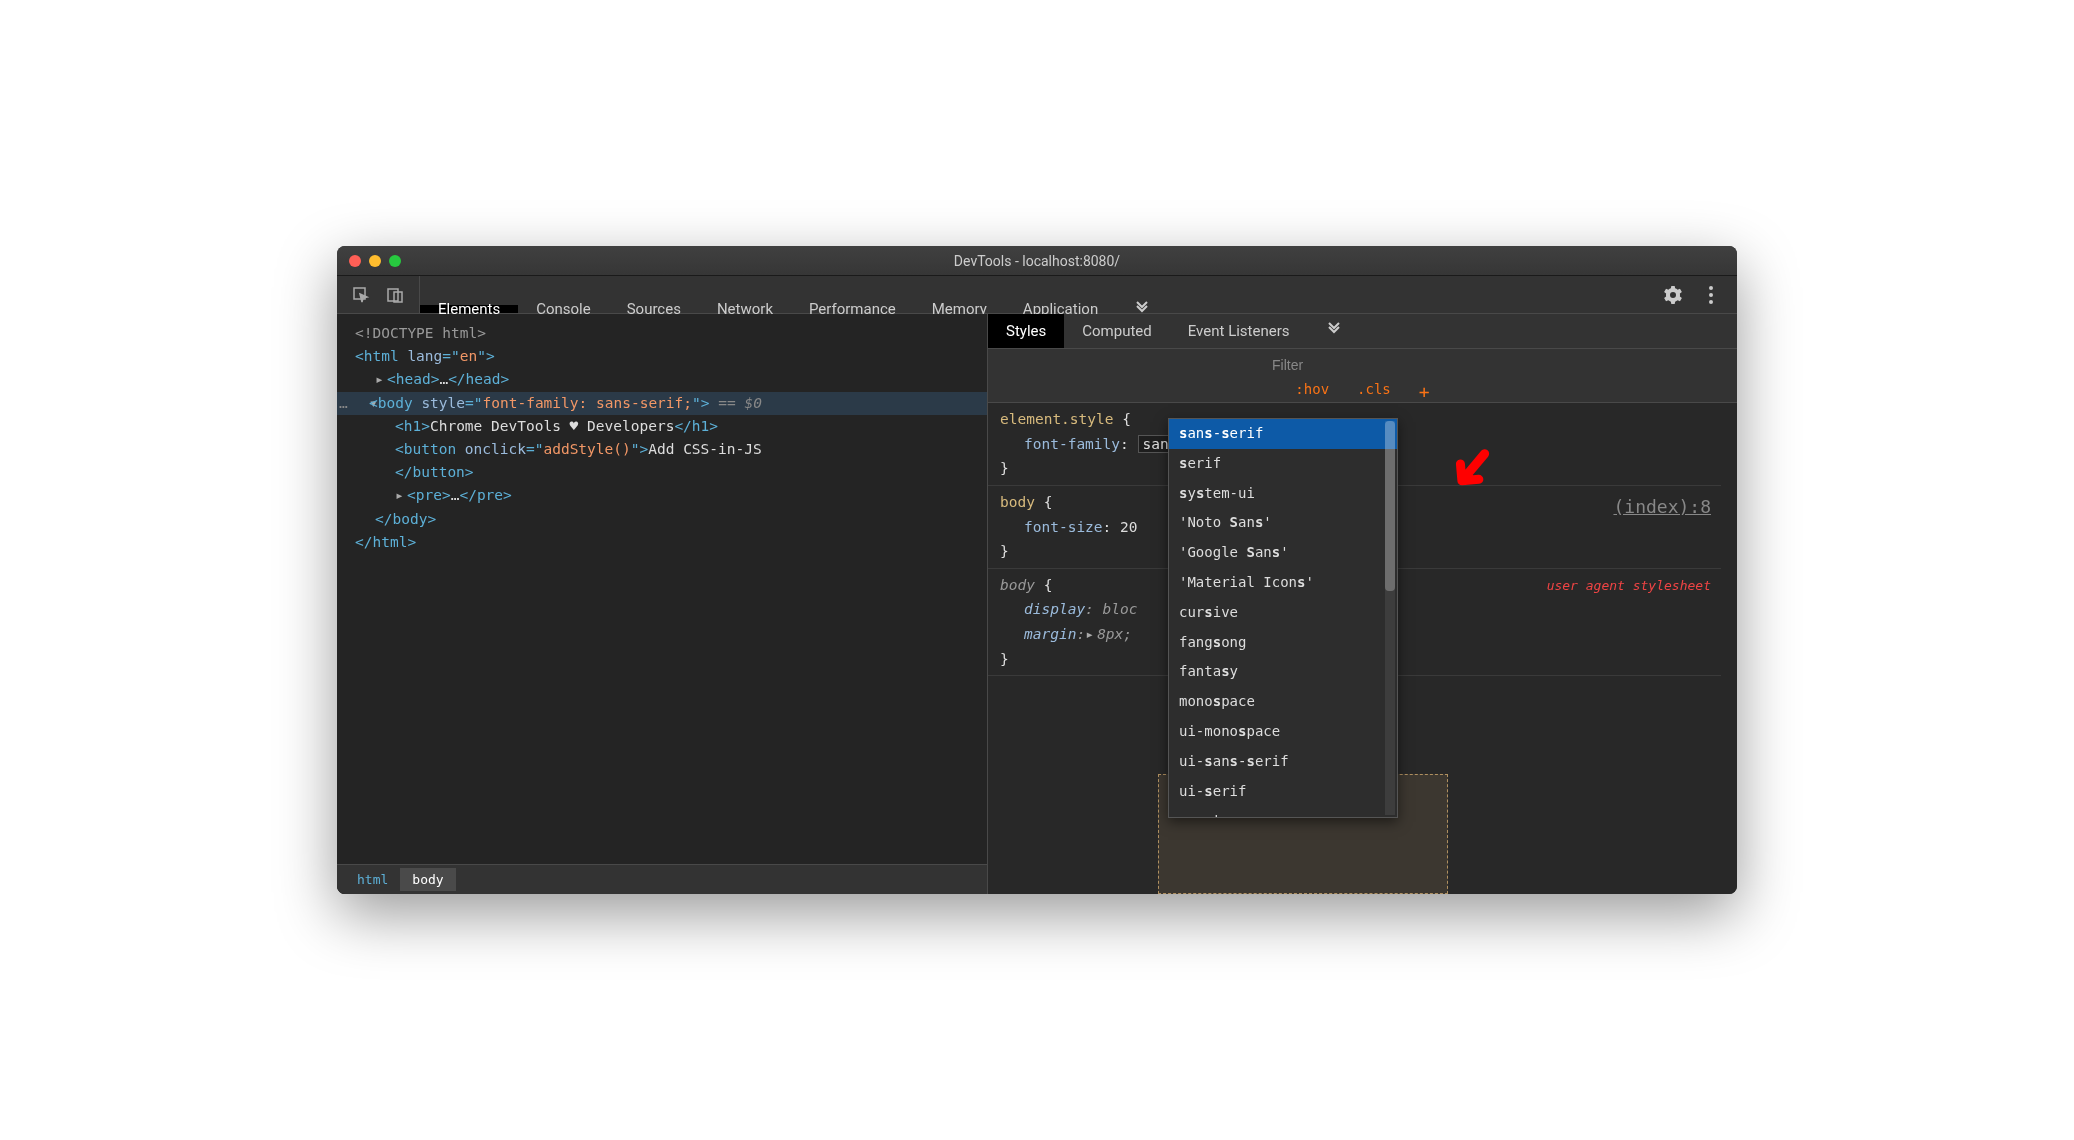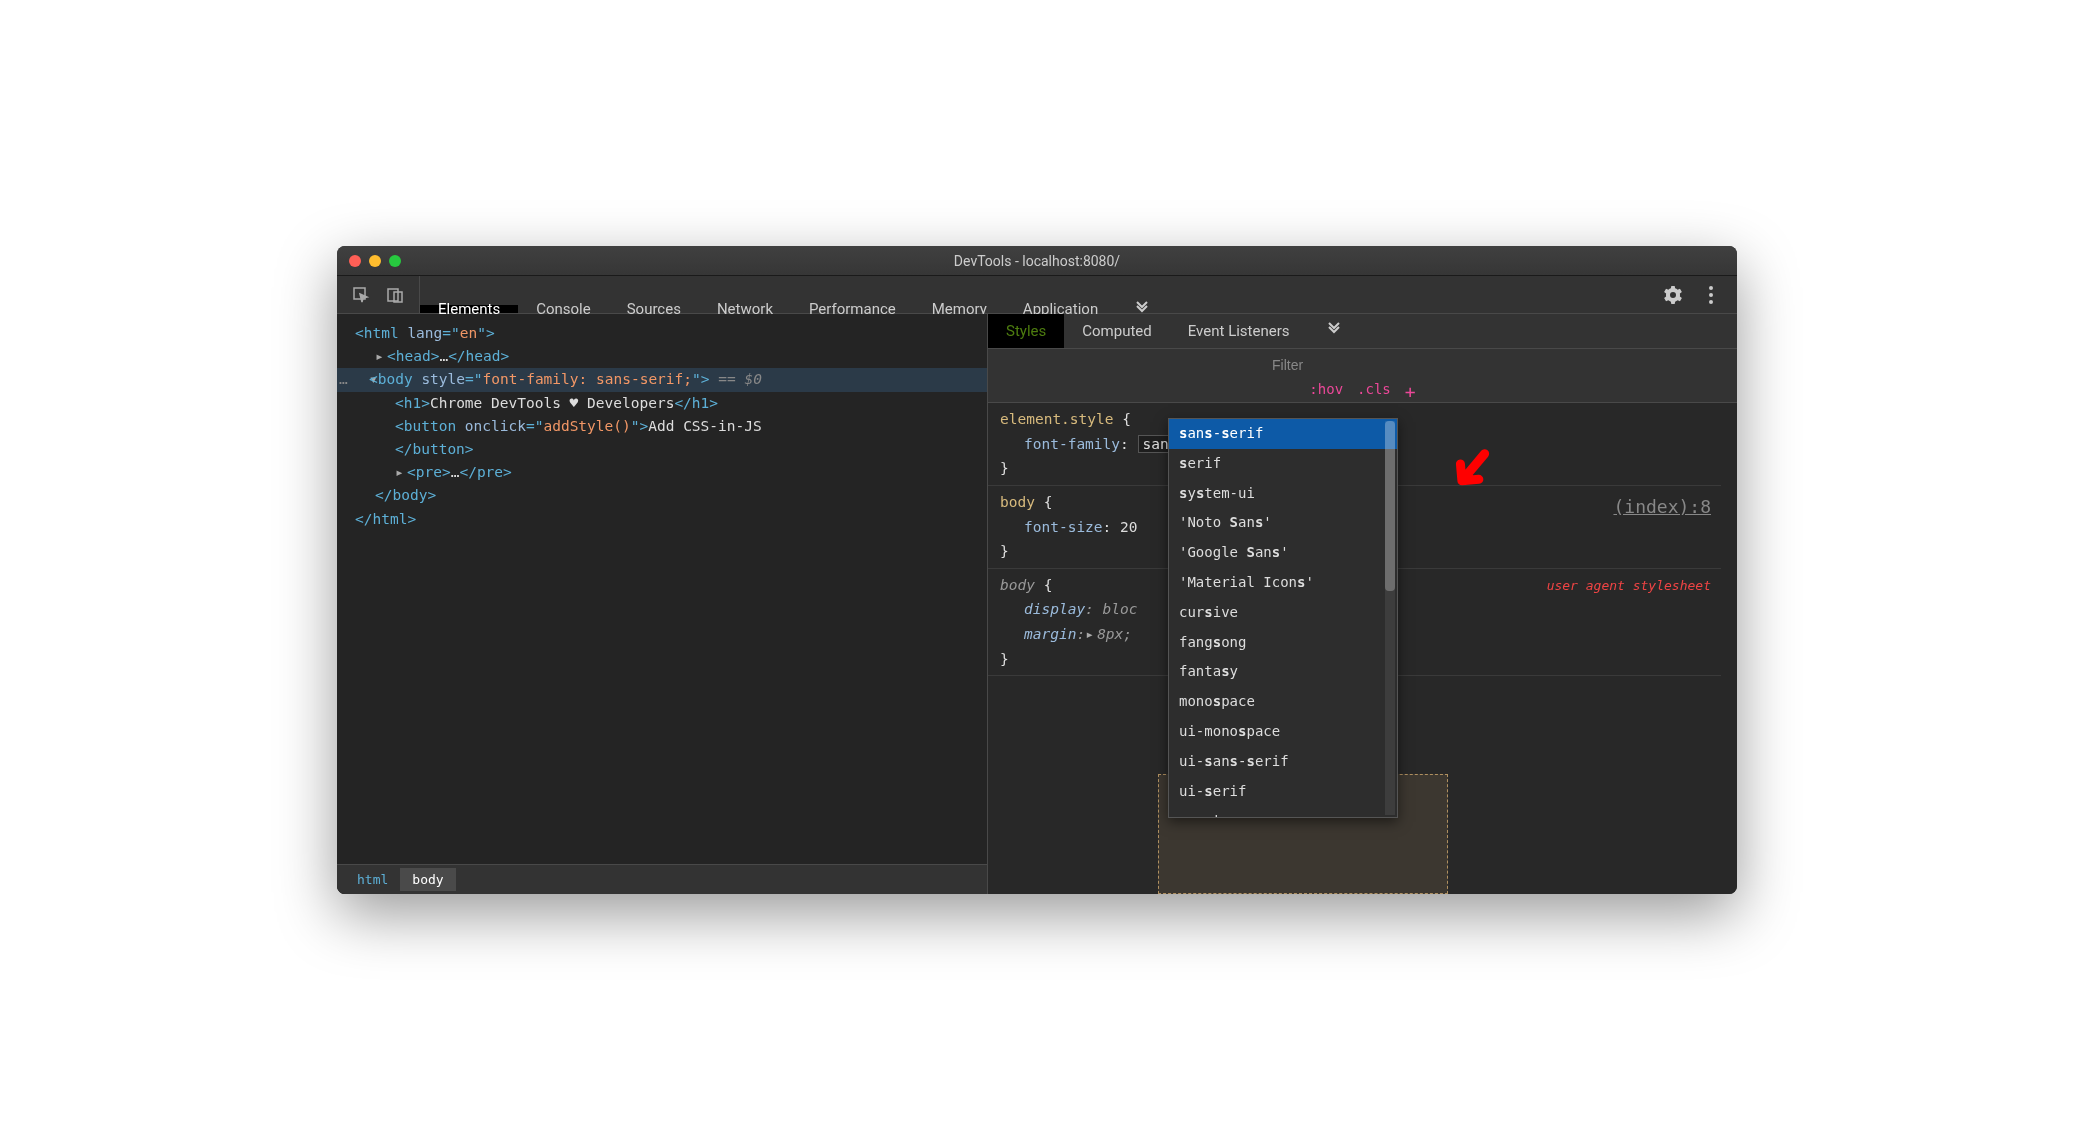--- a/index.html
+++ b/index.html
@@ -95,32 +95,32 @@
 .crumb { padding: 4px 12px; color: #5db0d7; cursor: pointer; }
 .crumb.active { background: #4a4a4a; color: #fff; }
 .styles-panel {
   flex: 1; background: #282828; border-left: 1px solid #494949;
   display: flex; flex-direction: column; position: relative;
 }
 .styles-tabs { display: flex; border-bottom: 1px solid #494949; background: #333; }
 .styles-tab {
   padding: 8px 18px; color: #ccc; font-size: 15px; cursor: pointer;
 }
-.styles-tab.active { background: #000; color: #4d7c0f; }
+.styles-tab.active { background: #000; color: #ffffff; }
 .filter-row {
   display: flex; align-items: center; border-bottom: 1px solid #494949;
   background: #333;
   flex-direction: column;
 }
 .filter-input {
   flex: 1; background: transparent; border: none; padding: 8px 12px;
   color: #ccc; font-size: 14px; outline: none;
 }
 .filter-input::placeholder { color: #888; }
-.filter-btns { display: flex; gap: 14px; padding: 0 14px; color: #ec4899; font-family: Menlo, monospace; font-size: 14px; }
+.filter-btns { display: flex; gap: 28px; padding: 0 14px; color: #f97316; font-family: Menlo, monospace; font-size: 14px; }
 .css-rules {
   flex: 1; font-family: Menlo, Consolas, monospace; font-size: 14.5px;
   color: #ddd; line-height: 1.7; overflow: visible; padding-right: 16px;
 }
 .rule { padding: 4px 12px; border-bottom: 1px solid #3a3a3a; position: relative; }
 .selector { color: #d7ba7d; }
 .css-prop { padding-left: 24px; }
 .prop-name { color: #9bbbdc; }
 .prop-value { color: #ddd; }
 .css-value-editing {
@@ -210,20 +210,21 @@
             <circle cx="2" cy="16" r="2"></circle>
           </svg>
       </span>
     </div>
   </div>
 
   <div class="main">
 
     <div class="elements-panel">
       <div class="dom-tree">
+        <div class="dom-line"><span class="doctype">&lt;!DOCTYPE html&gt;</span></div>
         <div class="dom-line"><span class="tag-bracket">&lt;</span><span class="tag-name">html</span> <span class="attr-name">lang</span><span class="tag-bracket">="</span><span class="attr-value">en</span><span class="tag-bracket">"&gt;</span></div>
         <div class="dom-line indent1"><span class="tri">▸</span><span class="tag-bracket">&lt;</span><span class="tag-name">head</span><span class="tag-bracket">&gt;</span><span class="ellipsis">…</span><span class="tag-bracket">&lt;/</span><span class="tag-name">head</span><span class="tag-bracket">&gt;</span></div>
         <div class="dom-line selected indent1"><span class="tri" style="padding-left:14px">▾</span><span class="tag-bracket">&lt;</span><span class="tag-name">body</span> <span class="attr-name">style</span><span class="tag-bracket">="</span><span class="attr-value">font-family: sans-serif;</span><span class="tag-bracket">"&gt;</span> <span class="eq0">== $0</span></div>
         <div class="dom-line indent2"><span class="tag-bracket">&lt;</span><span class="tag-name">h1</span><span class="tag-bracket">&gt;</span><span class="dom-text">Chrome DevTools ♥ Developers</span><span class="tag-bracket">&lt;/</span><span class="tag-name">h1</span><span class="tag-bracket">&gt;</span></div>
         <div class="dom-line indent2"><span class="tag-bracket">&lt;</span><span class="tag-name">button</span> <span class="attr-name">onclick</span><span class="tag-bracket">="</span><span class="attr-value">addStyle()</span><span class="tag-bracket">"&gt;</span><span class="dom-text">Add CSS-in-JS</span></div>
         <div class="dom-line indent2"><span class="tag-bracket">&lt;/</span><span class="tag-name">button</span><span class="tag-bracket">&gt;</span></div>
         <div class="dom-line indent2"><span class="tri">▸</span><span class="tag-bracket">&lt;</span><span class="tag-name">pre</span><span class="tag-bracket">&gt;</span><span class="ellipsis">…</span><span class="tag-bracket">&lt;/</span><span class="tag-name">pre</span><span class="tag-bracket">&gt;</span></div>
         <div class="dom-line indent1"><span class="tag-bracket">&lt;/</span><span class="tag-name">body</span><span class="tag-bracket">&gt;</span></div>
         <div class="dom-line"><span class="tag-bracket">&lt;/</span><span class="tag-name">html</span><span class="tag-bracket">&gt;</span></div>
       </div>

